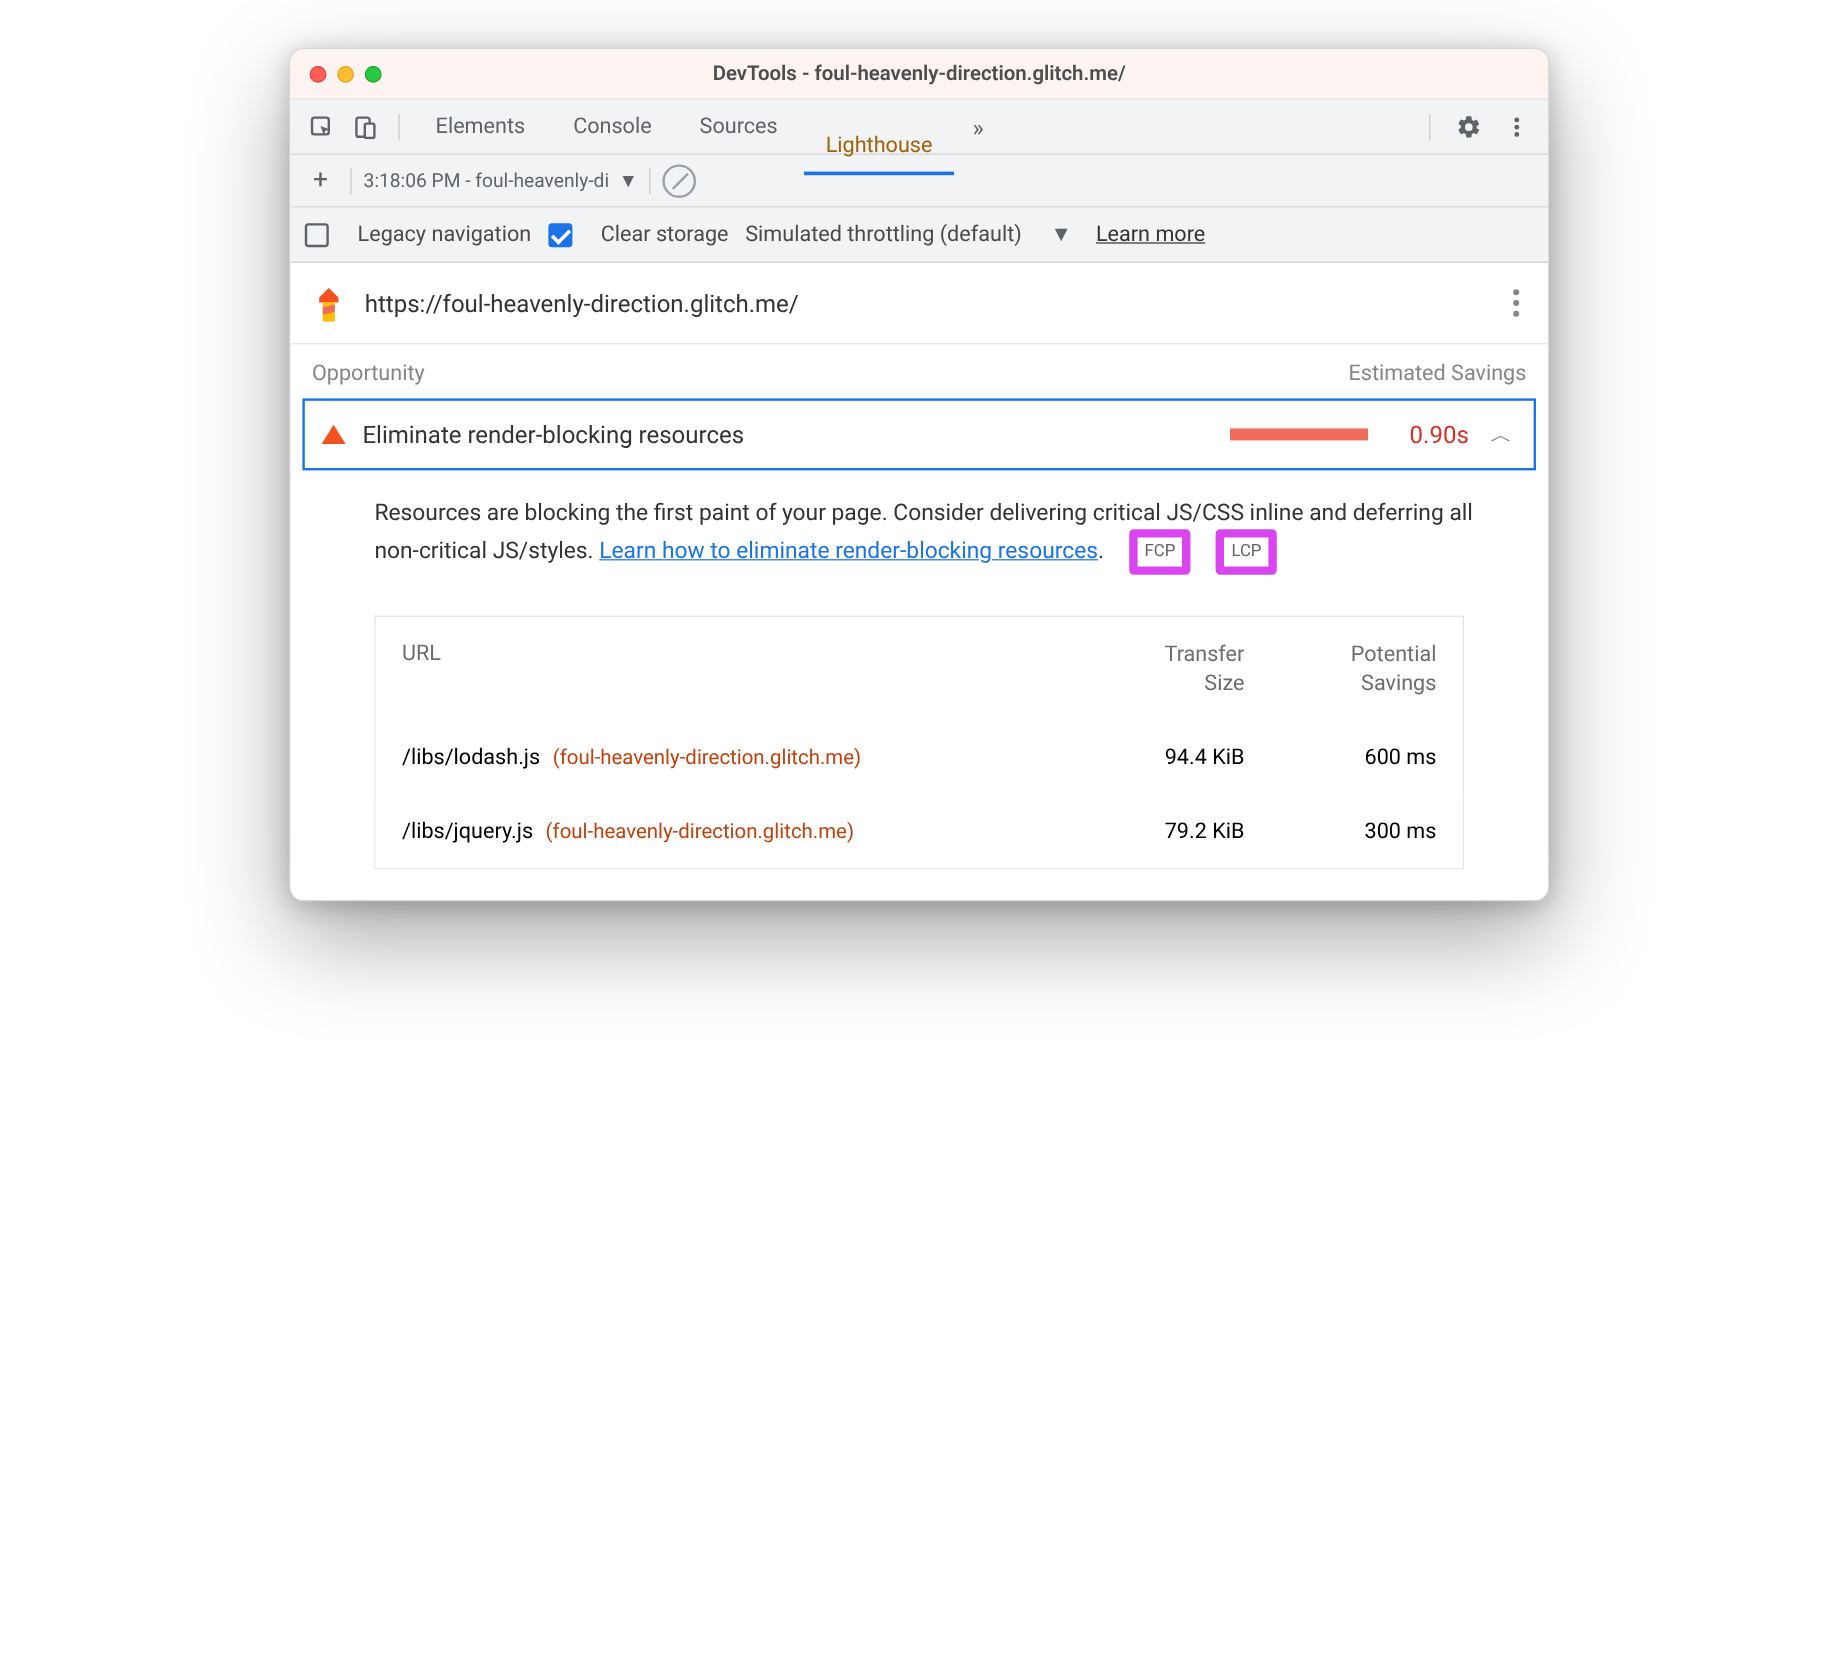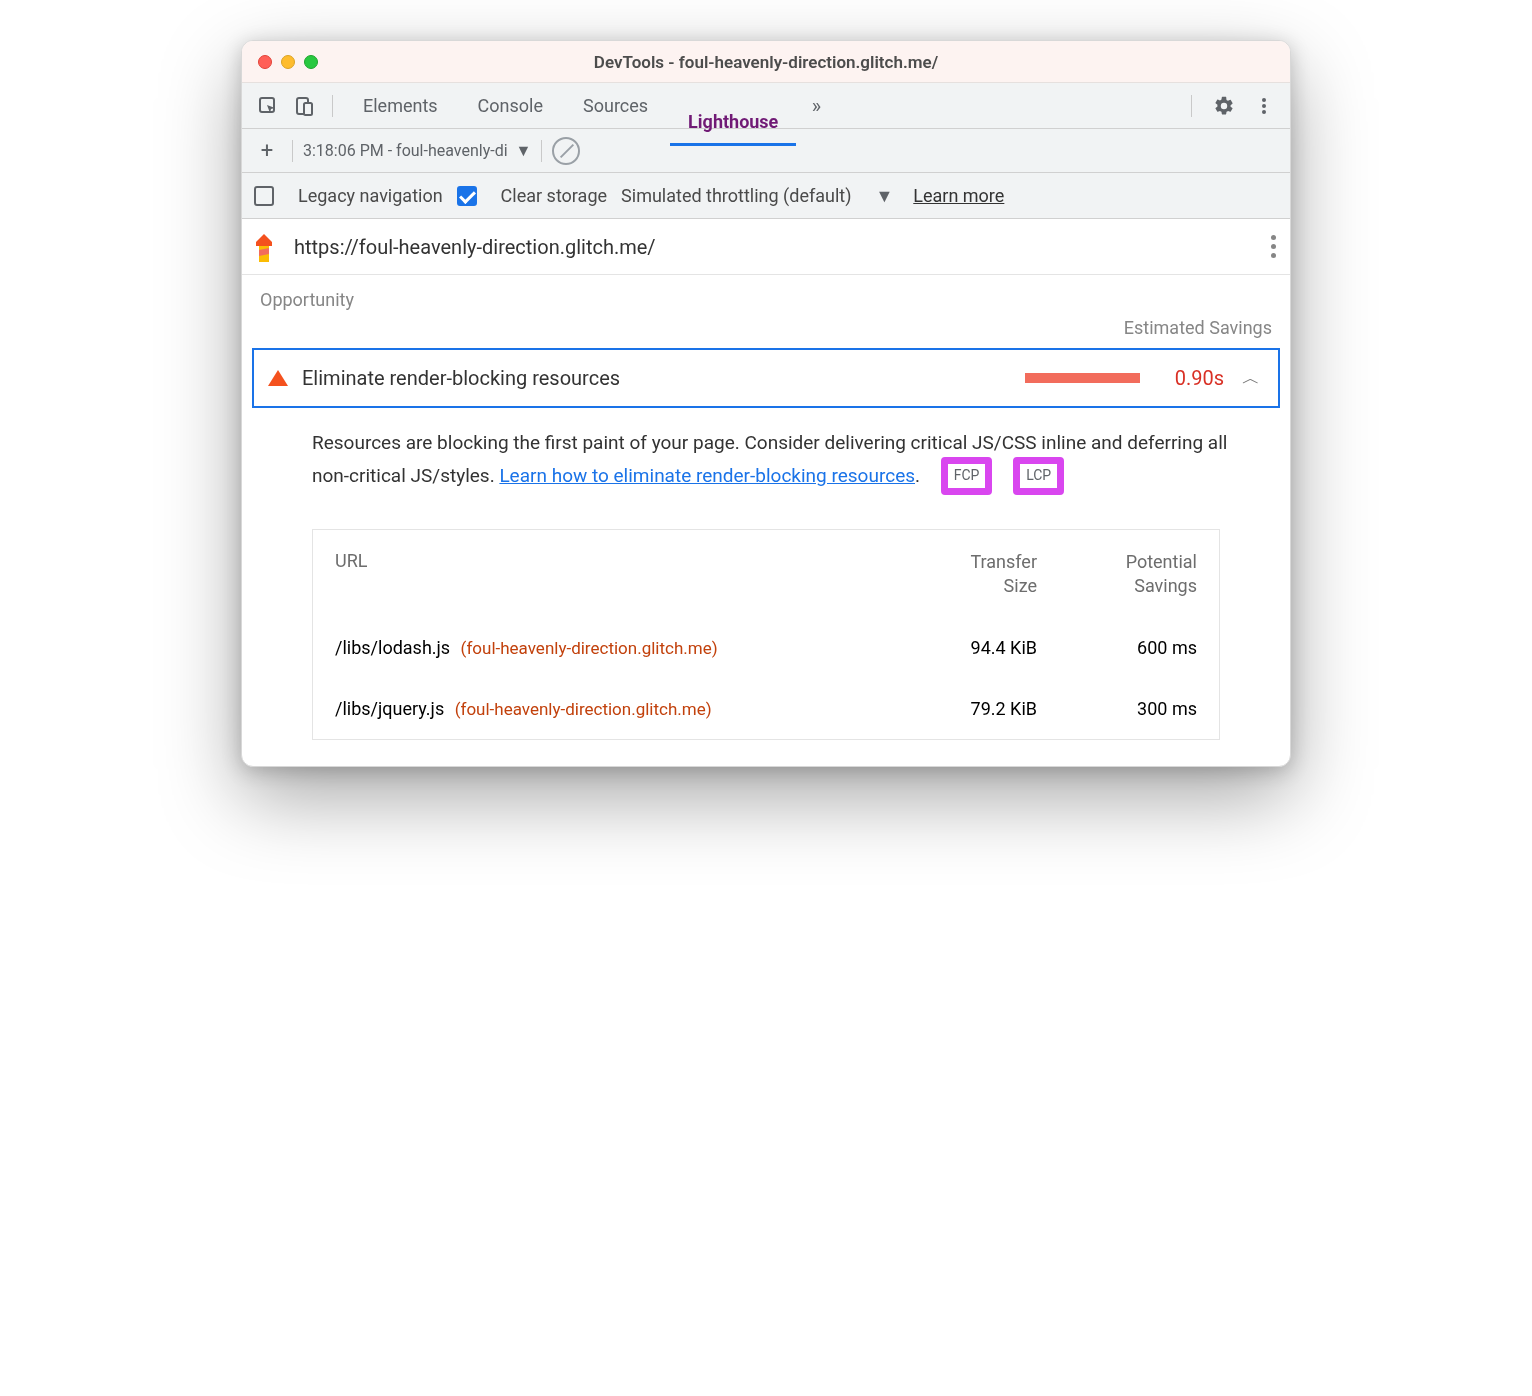--- a/index.html
+++ b/index.html
@@ -48,21 +48,21 @@
   .ts-iconbtn {
     width:32px; height:32px; display:flex; align-items:center; justify-content:center;
     color:#5f6368; border-radius:4px;
   }
   .ts-sep{ width:1px; height:22px; background:#c9c9c9; margin:0 8px;}
   .ts-tab{
     padding:0 18px; height:46px; display:flex; align-items:center;
     color:#5f6368; font-size:18px; cursor:pointer;
   }
   .ts-tab.active{
-    color:#701a75; font-weight:700; border-bottom:3px solid #1a73e8;margin-top:35px;
+    color:#a16207; font-weight:400; border-bottom:3px solid #1a73e8;margin-top:35px;
   }
   .ts-right{margin-left:auto; display:flex; align-items:center; gap:8px;}
   
   .toolbar2{
     height:44px; background:#f1f3f4; border-bottom:1px solid #d0d0d0;
     display:flex; align-items:center; padding:0 10px; gap:10px;
   }
   .plus-btn{width:30px;height:30px;display:flex;align-items:center;justify-content:center;color:#5f6368;font-size:22px;}
   .vline{width:1px;height:22px;background:#c9c9c9;}
   .report-select{
@@ -77,33 +77,33 @@
     display:flex; align-items:center; padding:0 12px; gap:14px; font-size:18px; color:#4a4a4a;
   }
   .cbwrap{display:flex;align-items:center;gap:24px;}
   .cb{width:20px;height:20px;border:2px solid #5f6368;border-radius:3px;display:inline-block;}
   .cb.checked{background:#1a73e8;border-color:#1a73e8;position:relative;}
   .cb.checked::after{content:"";position:absolute;left:4px;top:0px;width:6px;height:12px;border:solid #fff;border-width:0 3px 3px 0;transform:rotate(45deg);}
   .thrott{display:flex;align-items:center;gap:6px;}
   .learn{color:#333;text-decoration:underline;margin-left:6px;}
   
   .urlrow{
-    height:56px;border-bottom:1px solid #e4e4e4;display:flex;align-items:center;
-    padding:0 8px; gap:16px;
+    height:68px;border-bottom:1px solid #e4e4e4;display:flex;align-items:center;
+    padding:0 18px; gap:16px;
   }
   .lh-logo{width:28px;height:34px;position:relative;}
   .lh-logo svg{width:100%;height:100%;}
   .urltext{font-size:20px;color:#333;}
   .dots3{margin-left:auto;display:flex;flex-direction:column;gap:4px;padding:6px;}
   .dots3 span{width:5px;height:5px;border-radius:50%;background:#868686;}
   
   .opp-header{
     display:flex;padding:14px 18px 10px;color:#868686;font-size:18px;
   }
-  .opp-header .r{margin-left:auto;margin-top:28px;}
+  .opp-header .r{margin-left:auto;}
   
   .opp-card{
     margin:0 10px 0 10px; border:2px solid #1a73e8;
     display:flex; align-items:center; padding:16px 14px; gap:14px;
   }
   .tri{width:0;height:0;border-left:10px solid transparent;border-right:10px solid transparent;border-bottom:16px solid #f4511e;}
   .opp-title{font-size:20px;color:#333;}
   .opp-bar{width:115px;height:10px;background:#f26c5c;margin-left:auto;}
   .opp-time{color:#d93025;font-size:20px;min-width:70px;text-align:right;}
   .chev{color:#777;font-size:18px;padding:0 4px;}

